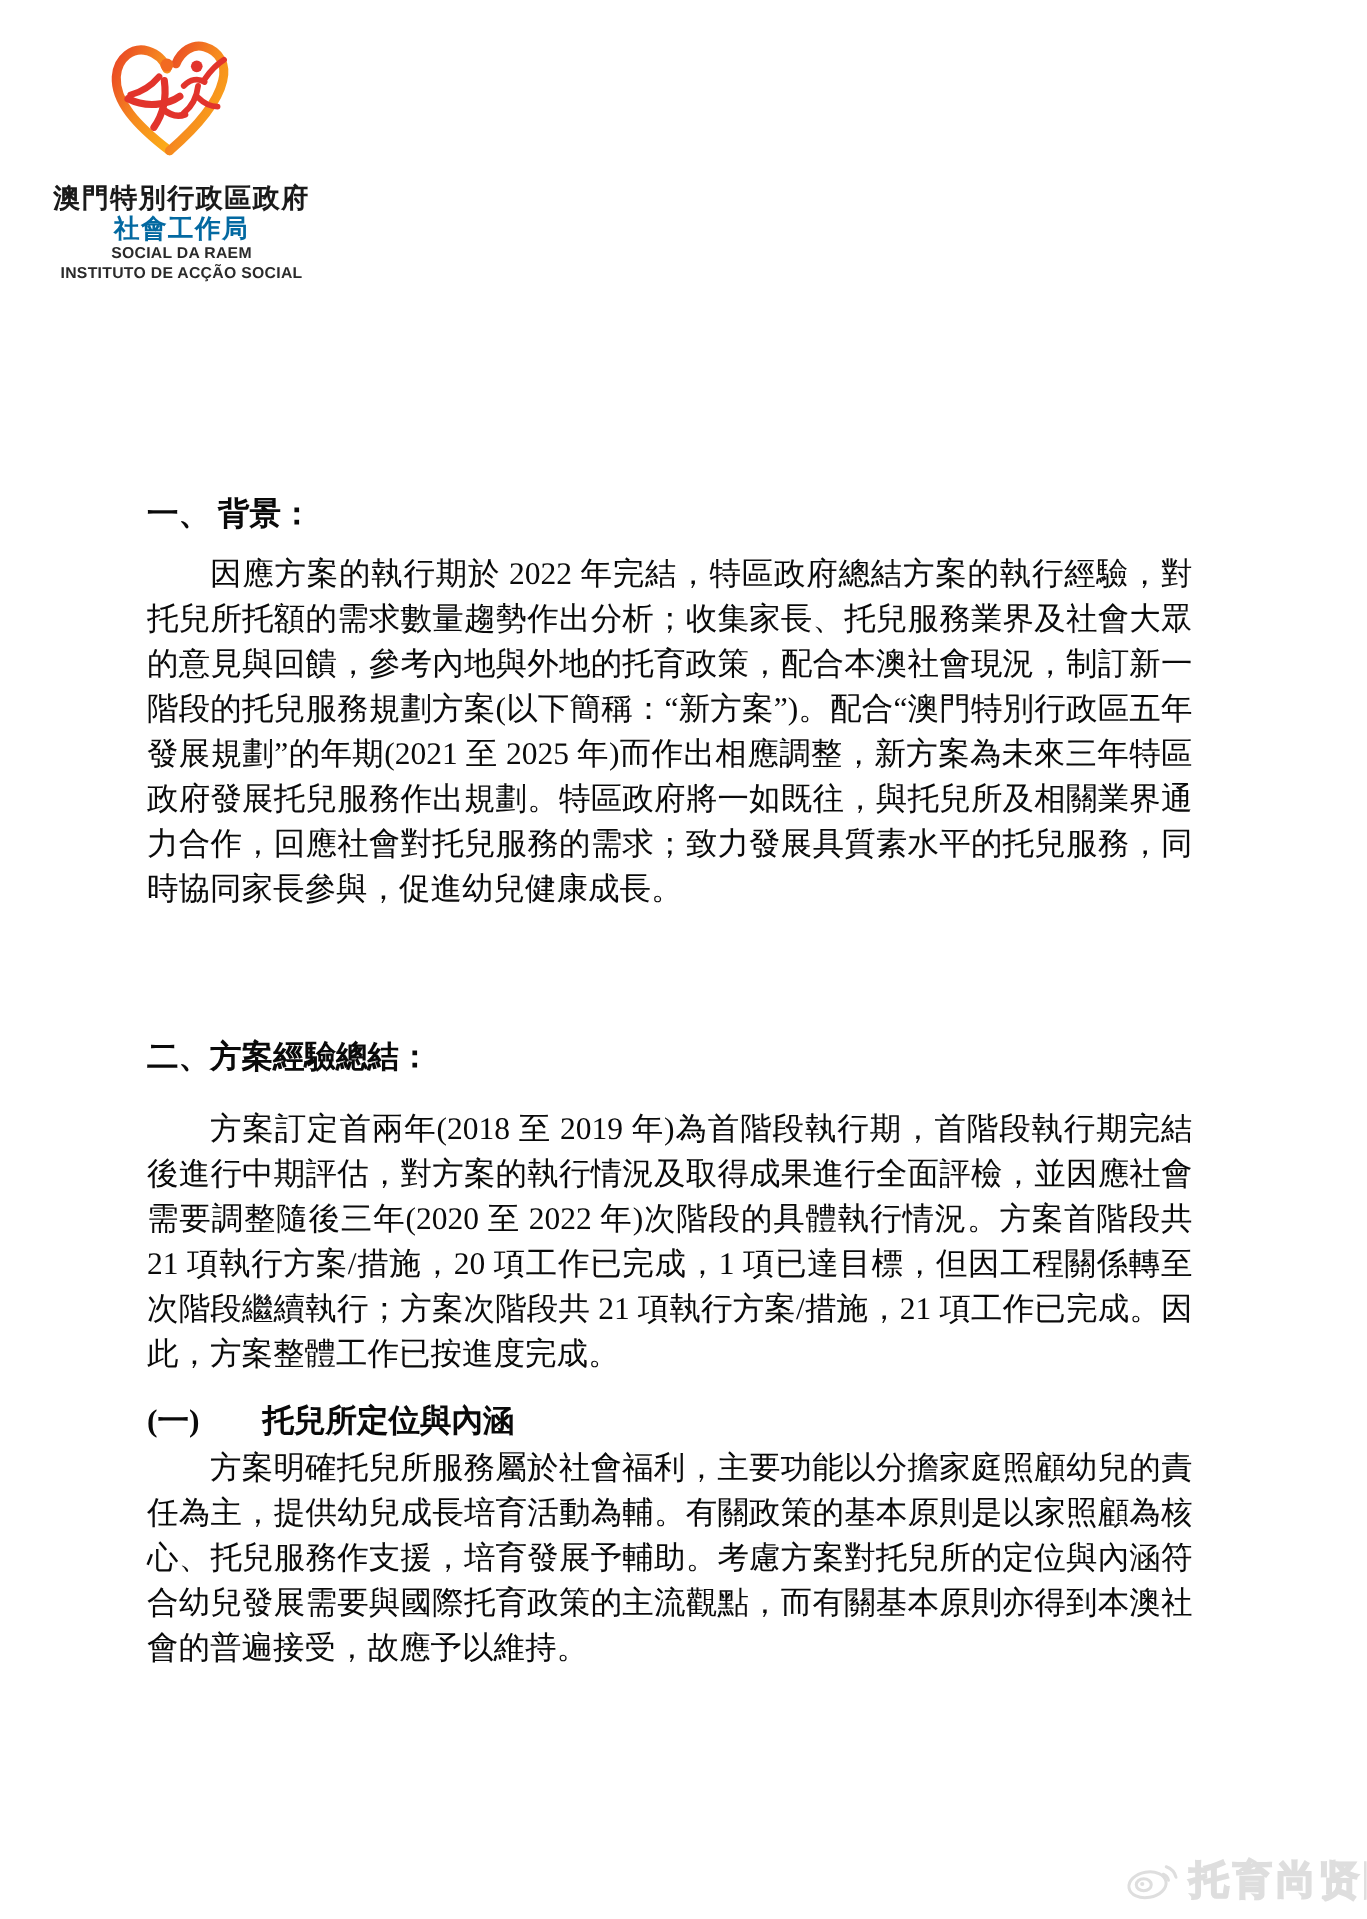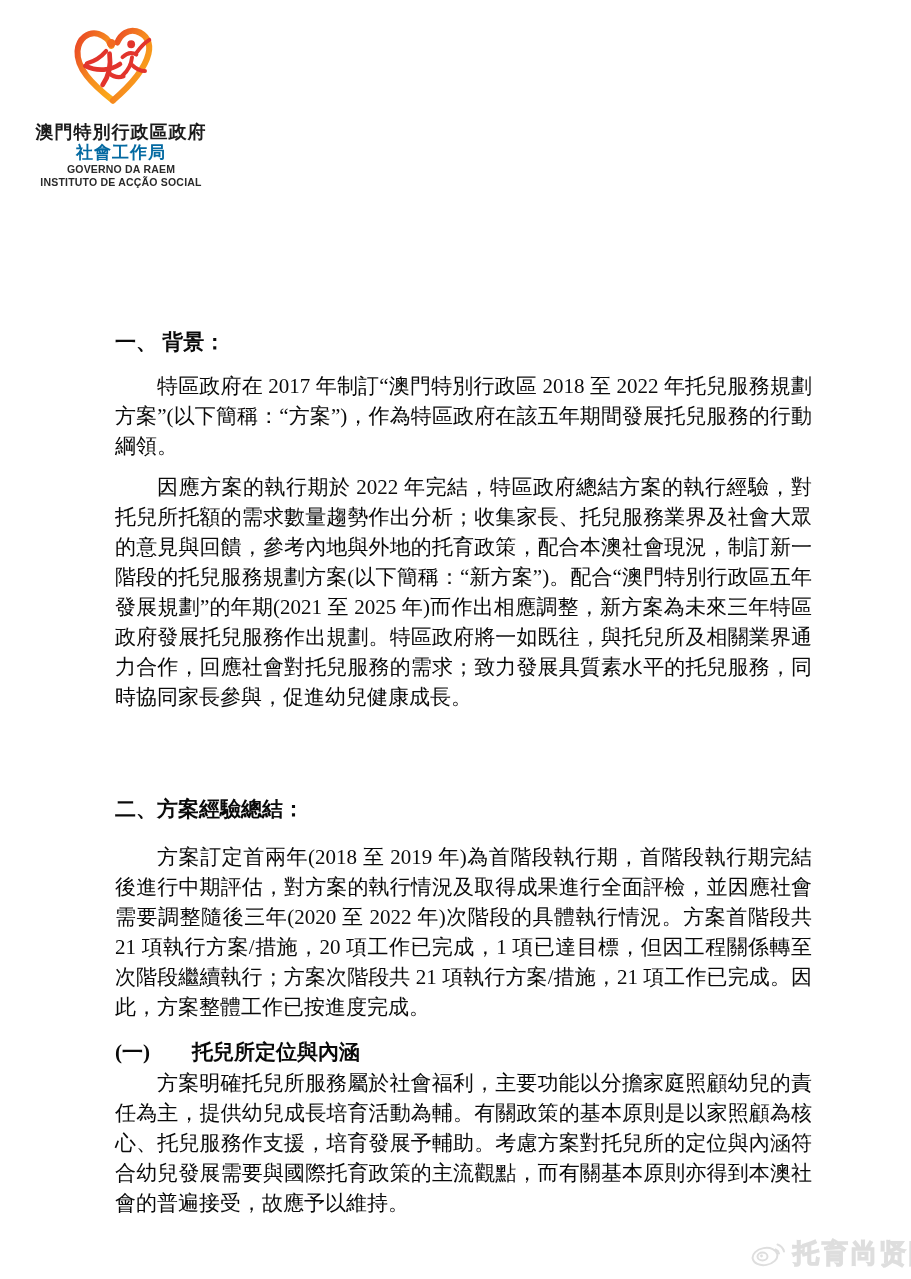--- a/index.html
+++ b/index.html
@@ -83,21 +83,21 @@
     font-weight: bold;
     letter-spacing: 1px;
     line-height: 30px;
     white-space: nowrap;
   }
 
   
   .doc-body {
     position: absolute;
     top: 328px;
-    left: 115px;
+    left: 98px;
     width: 697px;
   }
   .sec-heading {
     margin: 0;
     font-size: 21px;
     font-weight: bold;
     line-height: 28px;
   }
   .sec-heading.sec-2 { margin-top: 83px; }
   .sub-heading {
@@ -163,28 +163,27 @@
       <path d="M47 58 C 53 63, 59 64, 64 62" fill="none" stroke="#e2342c" stroke-width="5" stroke-linecap="round"></path>
 
       <circle cx="73" cy="25" r="4.5" fill="#e2342c"></circle>
       <path d="M63 40 C 68 35, 74 34, 79 37" fill="none" stroke="#e2342c" stroke-width="4.5" stroke-linecap="round"></path>
       <path d="M79 35 C 84 28, 89 23, 94 20" fill="none" stroke="#e2342c" stroke-width="4.5" stroke-linecap="round"></path>
       <path d="M74 40 C 73 49, 69 56, 63 61" fill="none" stroke="#e2342c" stroke-width="4.5" stroke-linecap="round"></path>
       <path d="M74 49 C 79 54, 84 56, 89 56" fill="none" stroke="#e2342c" stroke-width="4.5" stroke-linecap="round"></path>
     </svg>
     <div class="org-cn-1">澳門特別行政區政府</div>
     <div class="org-cn-2">社會工作局</div>
-    <div class="org-pt">GOVERNO DA RAEM</div>
+    <div class="org-pt">SOCIAL DA RAEM</div>
     <div class="org-pt">INSTITUTO DE ACÇÃO SOCIAL</div>
   </div>
 
 
   <div class="doc-body">
     <h2 class="sec-heading">一、 背景：</h2>
-    <p>特區政府在 2017 年制訂“澳門特別行政區 2018 至 2022 年托兒服務規劃方案”(以下簡稱：“方案”)，作為特區政府在該五年期間發展托兒服務的行動綱領。</p>
     <p class="p-follow">因應方案的執行期於 2022 年完結，特區政府總結方案的執行經驗，對托兒所托額的需求數量趨勢作出分析；收集家長、托兒服務業界及社會大眾的意見與回饋，參考內地與外地的托育政策，配合本澳社會現況，制訂新一階段的托兒服務規劃方案(以下簡稱：“新方案”)。配合“澳門特別行政區五年發展規劃”的年期(2021 至 2025 年)而作出相應調整，新方案為未來三年特區政府發展托兒服務作出規劃。特區政府將一如既往，與托兒所及相關業界通力合作，回應社會對托兒服務的需求；致力發展具質素水平的托兒服務，同時協同家長參與，促進幼兒健康成長。</p>
 
     <h2 class="sec-heading sec-2">二、方案經驗總結：</h2>
     <p class="p-after-h2">方案訂定首兩年(2018 至 2019 年)為首階段執行期，首階段執行期完結後進行中期評估，對方案的執行情況及取得成果進行全面評檢，並因應社會需要調整隨後三年(2020 至 2022 年)次階段的具體執行情況。方案首階段共 21 項執行方案/措施，20 項工作已完成，1 項已達目標，但因工程關係轉至次階段繼續執行；方案次階段共 21 項執行方案/措施，21 項工作已完成。因此，方案整體工作已按進度完成。</p>
 
     <h3 class="sub-heading">(一)　　托兒所定位與內涵</h3>
     <p class="p-after-h3">方案明確托兒所服務屬於社會福利，主要功能以分擔家庭照顧幼兒的責任為主，提供幼兒成長培育活動為輔。有關政策的基本原則是以家照顧為核心、托兒服務作支援，培育發展予輔助。考慮方案對托兒所的定位與內涵符合幼兒發展需要與國際托育政策的主流觀點，而有關基本原則亦得到本澳社會的普遍接受，故應予以維持。</p>
   </div>
 
   <div class="watermark">

